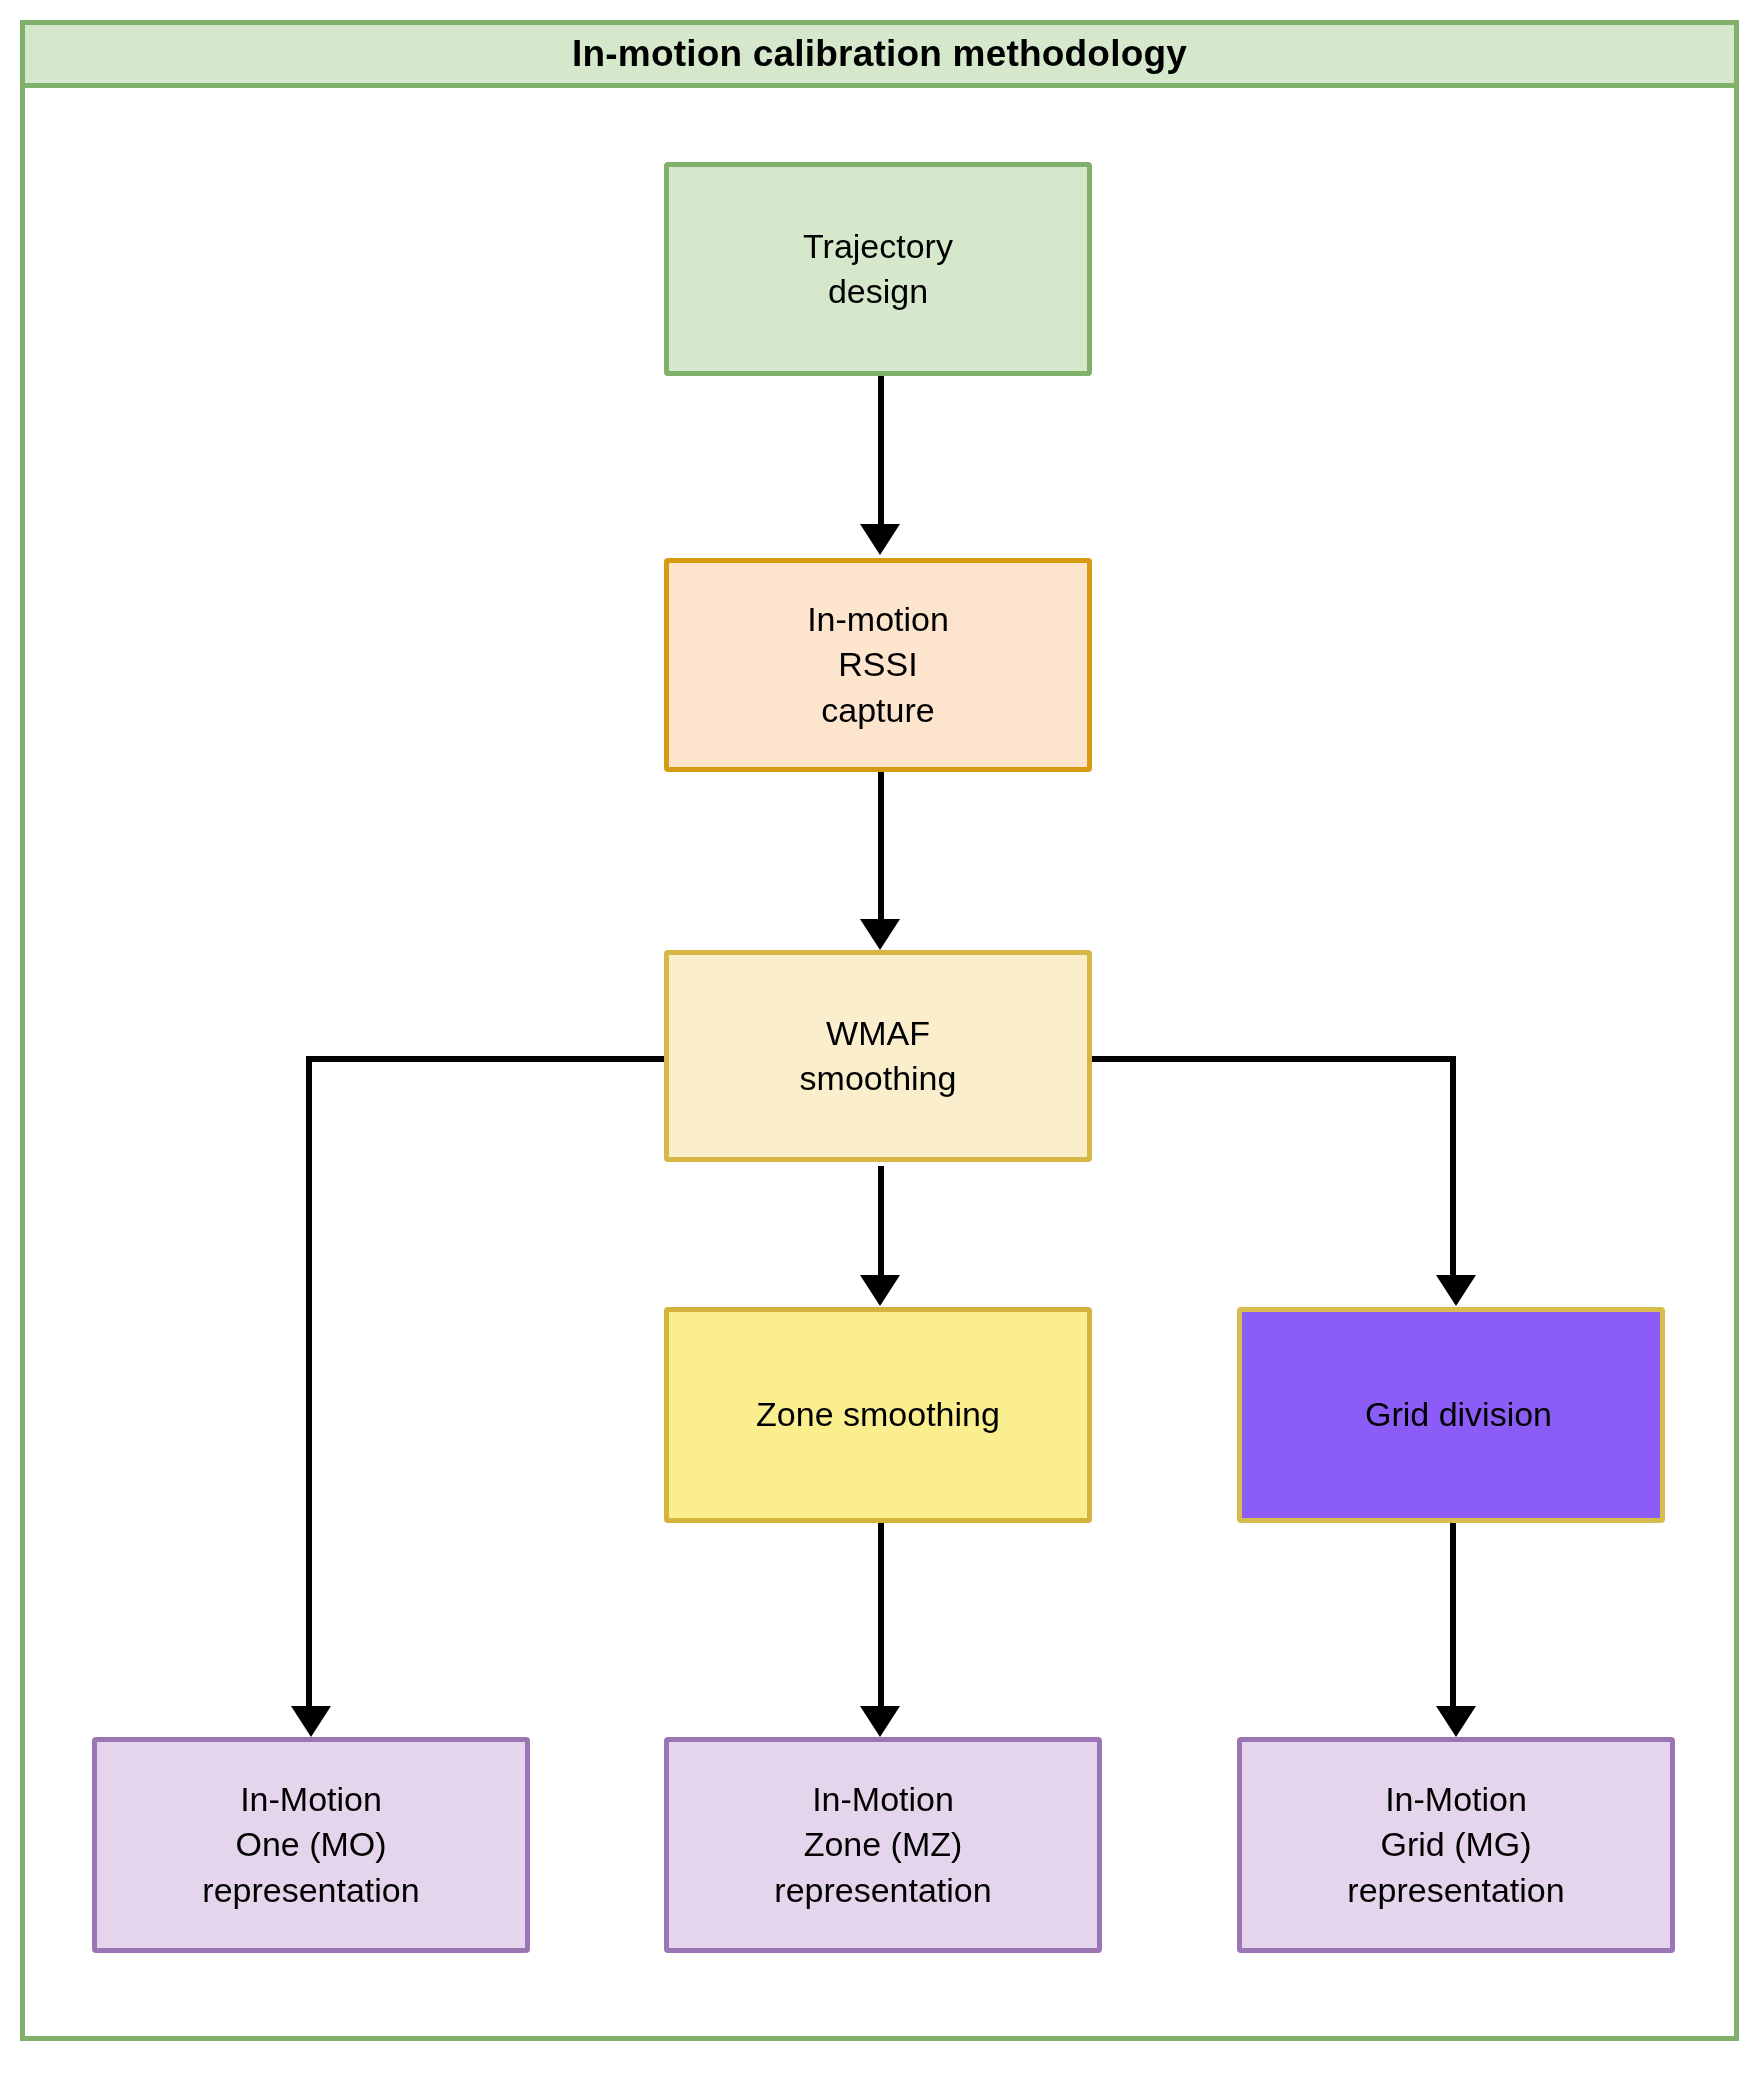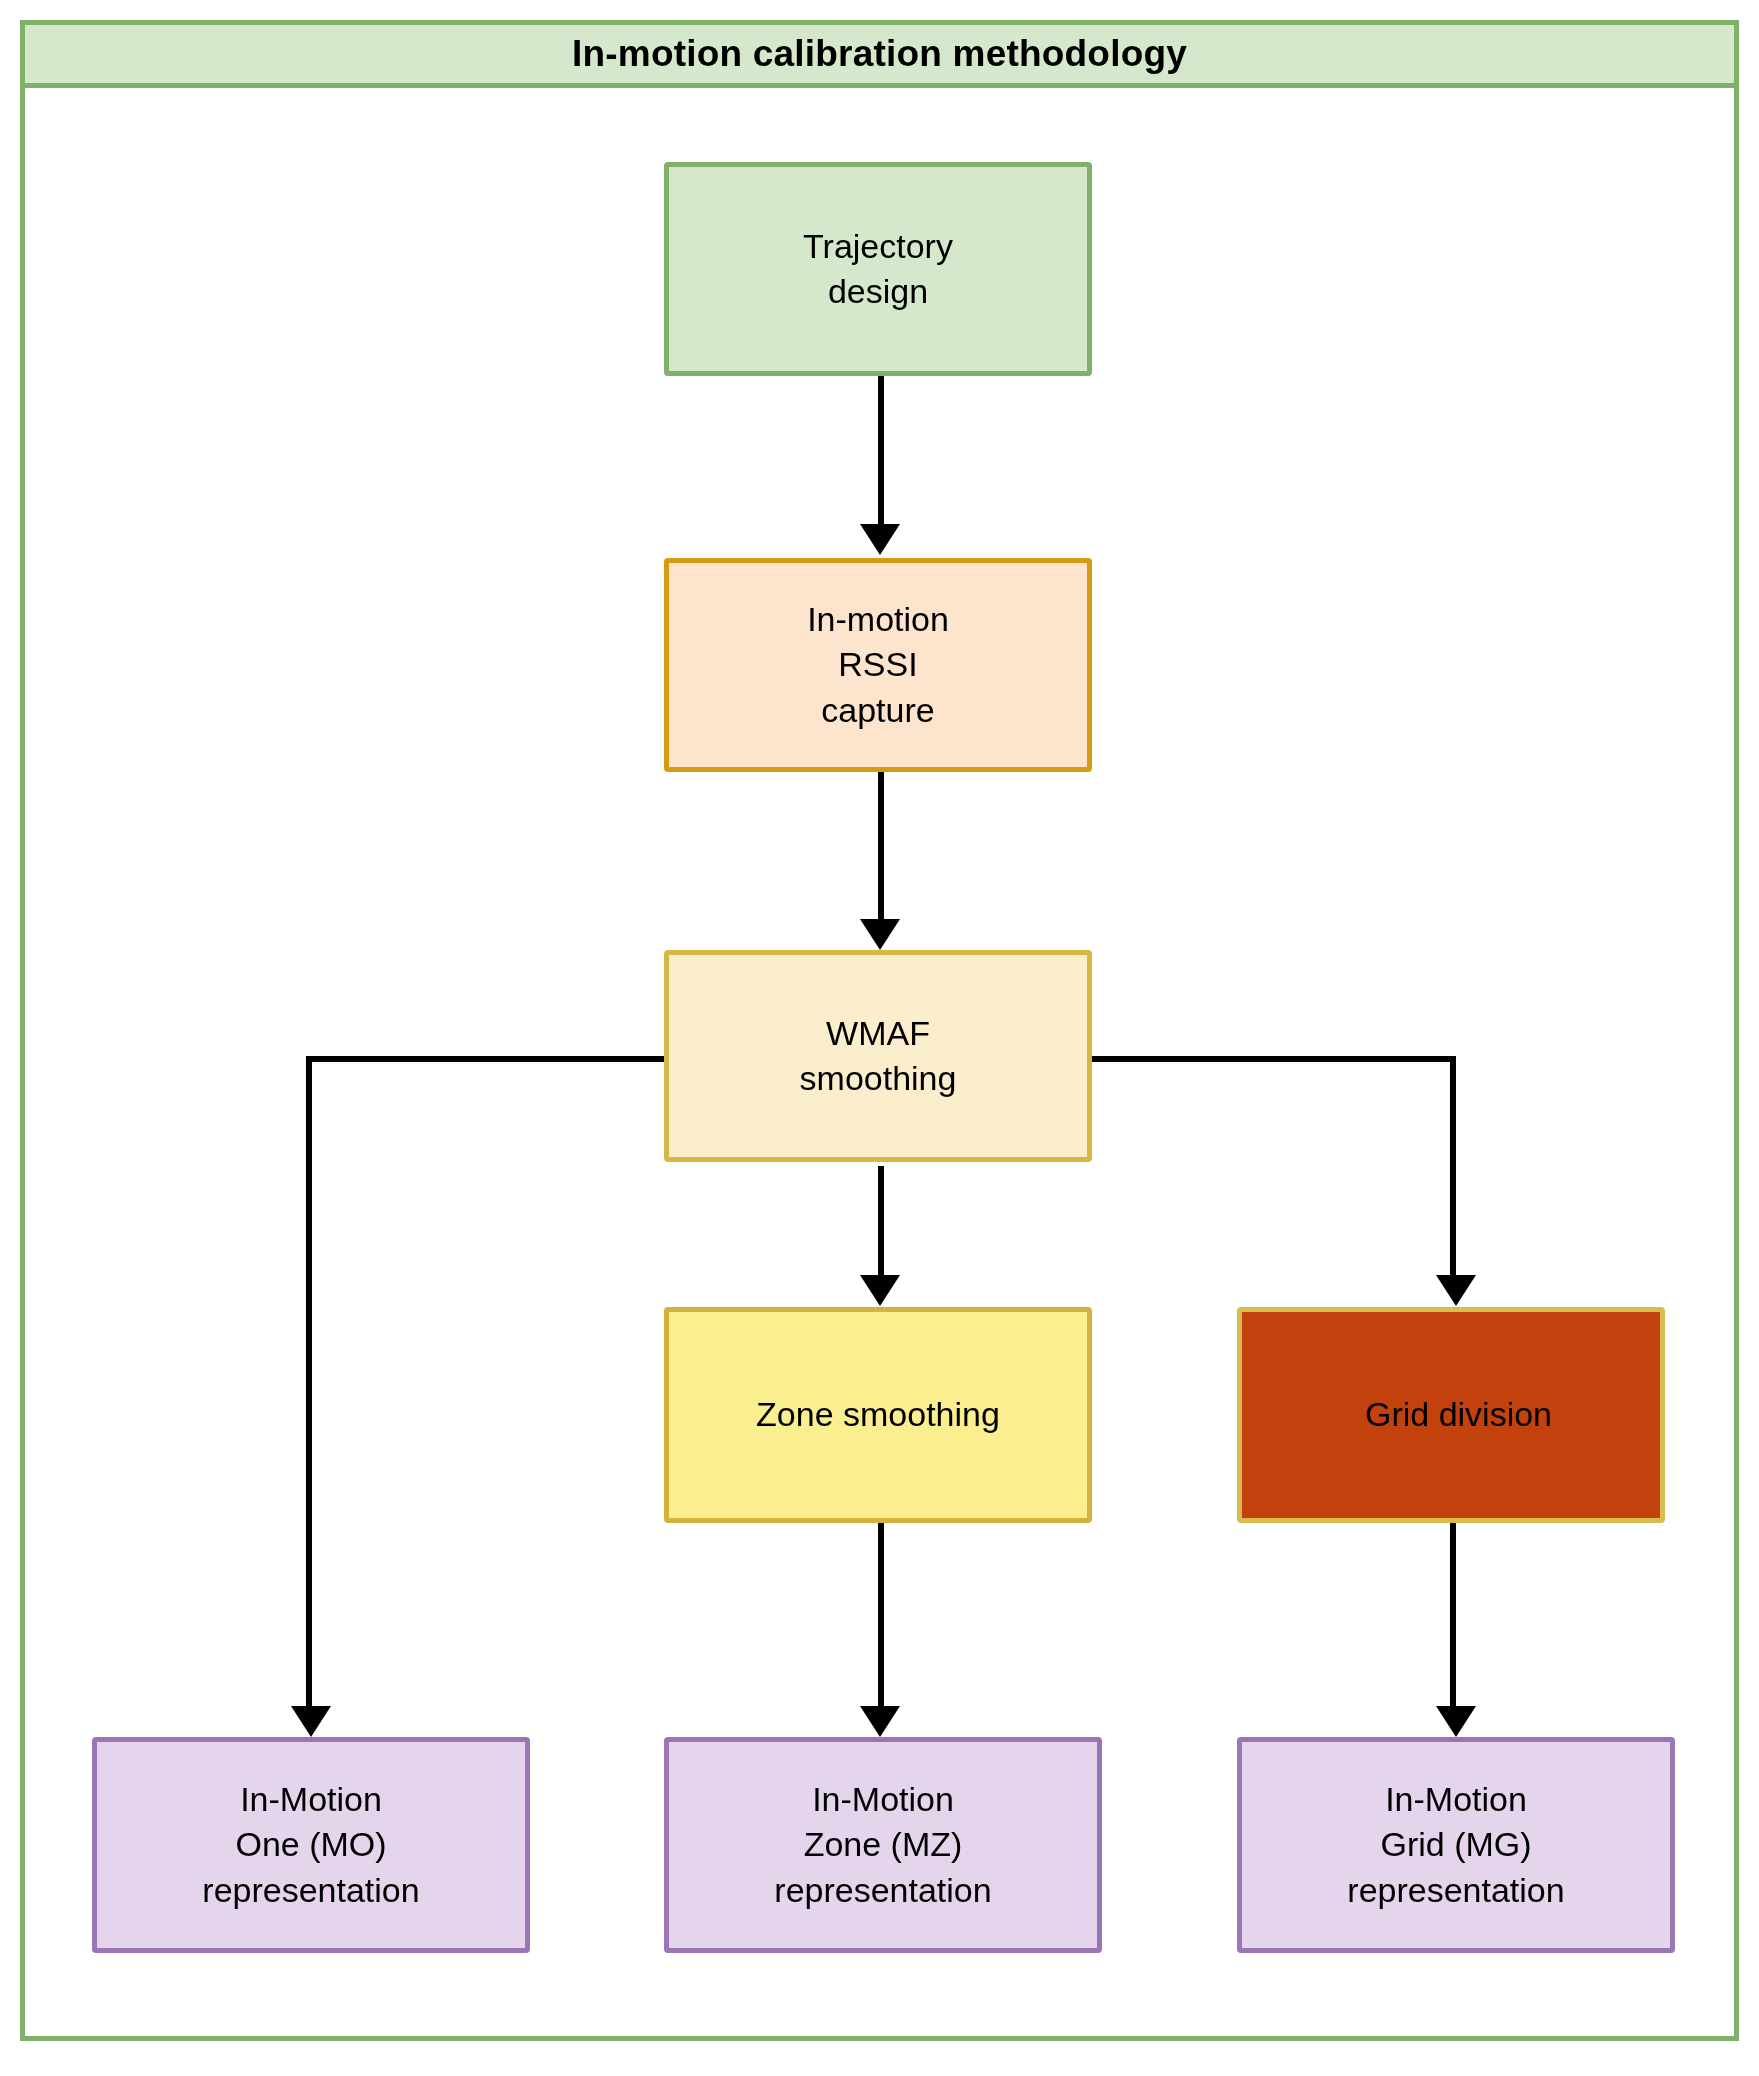--- a/index.html
+++ b/index.html
@@ -66,21 +66,21 @@
     color: #000000;
     font-family: "Liberation Sans", sans-serif;
     white-space: pre-line;
     z-index: 3;
   }
 
   .node.green   { background: #d5e8cc; border: 5.5px solid #81b06a; }
   .node.peach   { background: #fce4cd; border: 5.5px solid #d69b12; }
   .node.cream   { background: #fbeecc; border: 5.5px solid #d7b745; }
   .node.yellow  { background: #fbee8f; border: 5.5px solid #d4b33c; }
-  .node.lemon   { background: #c2410c; border: 5.5px solid #d7bc4f; padding-left: 15px; }
+  .node.lemon   { background: #8b5cf6; border: 5.5px solid #d7bc4f; padding-left: 15px; }
   .node.purple  { background: #e4d5ec; border: 5.5px solid #9c76b4; }
 
   
   .vline {
     position: absolute;
     width: 5.5px;
     background: #000000;
     z-index: 2;
   }
   .hline {

